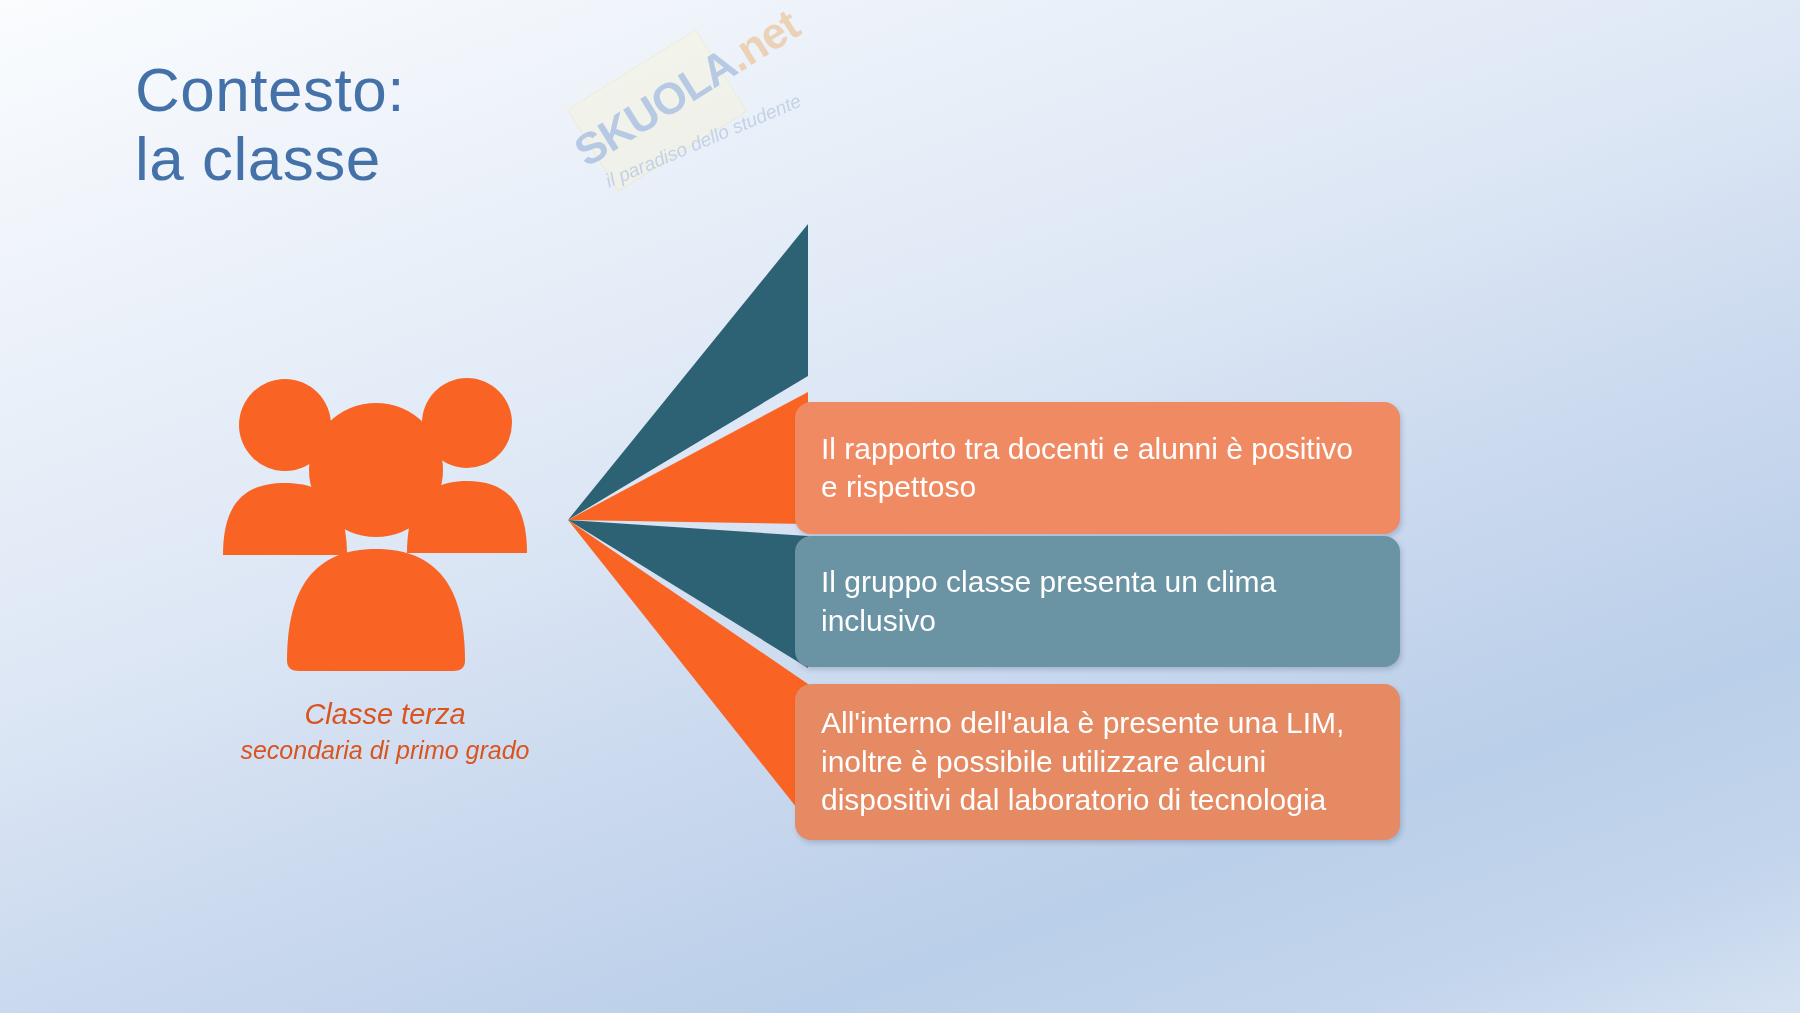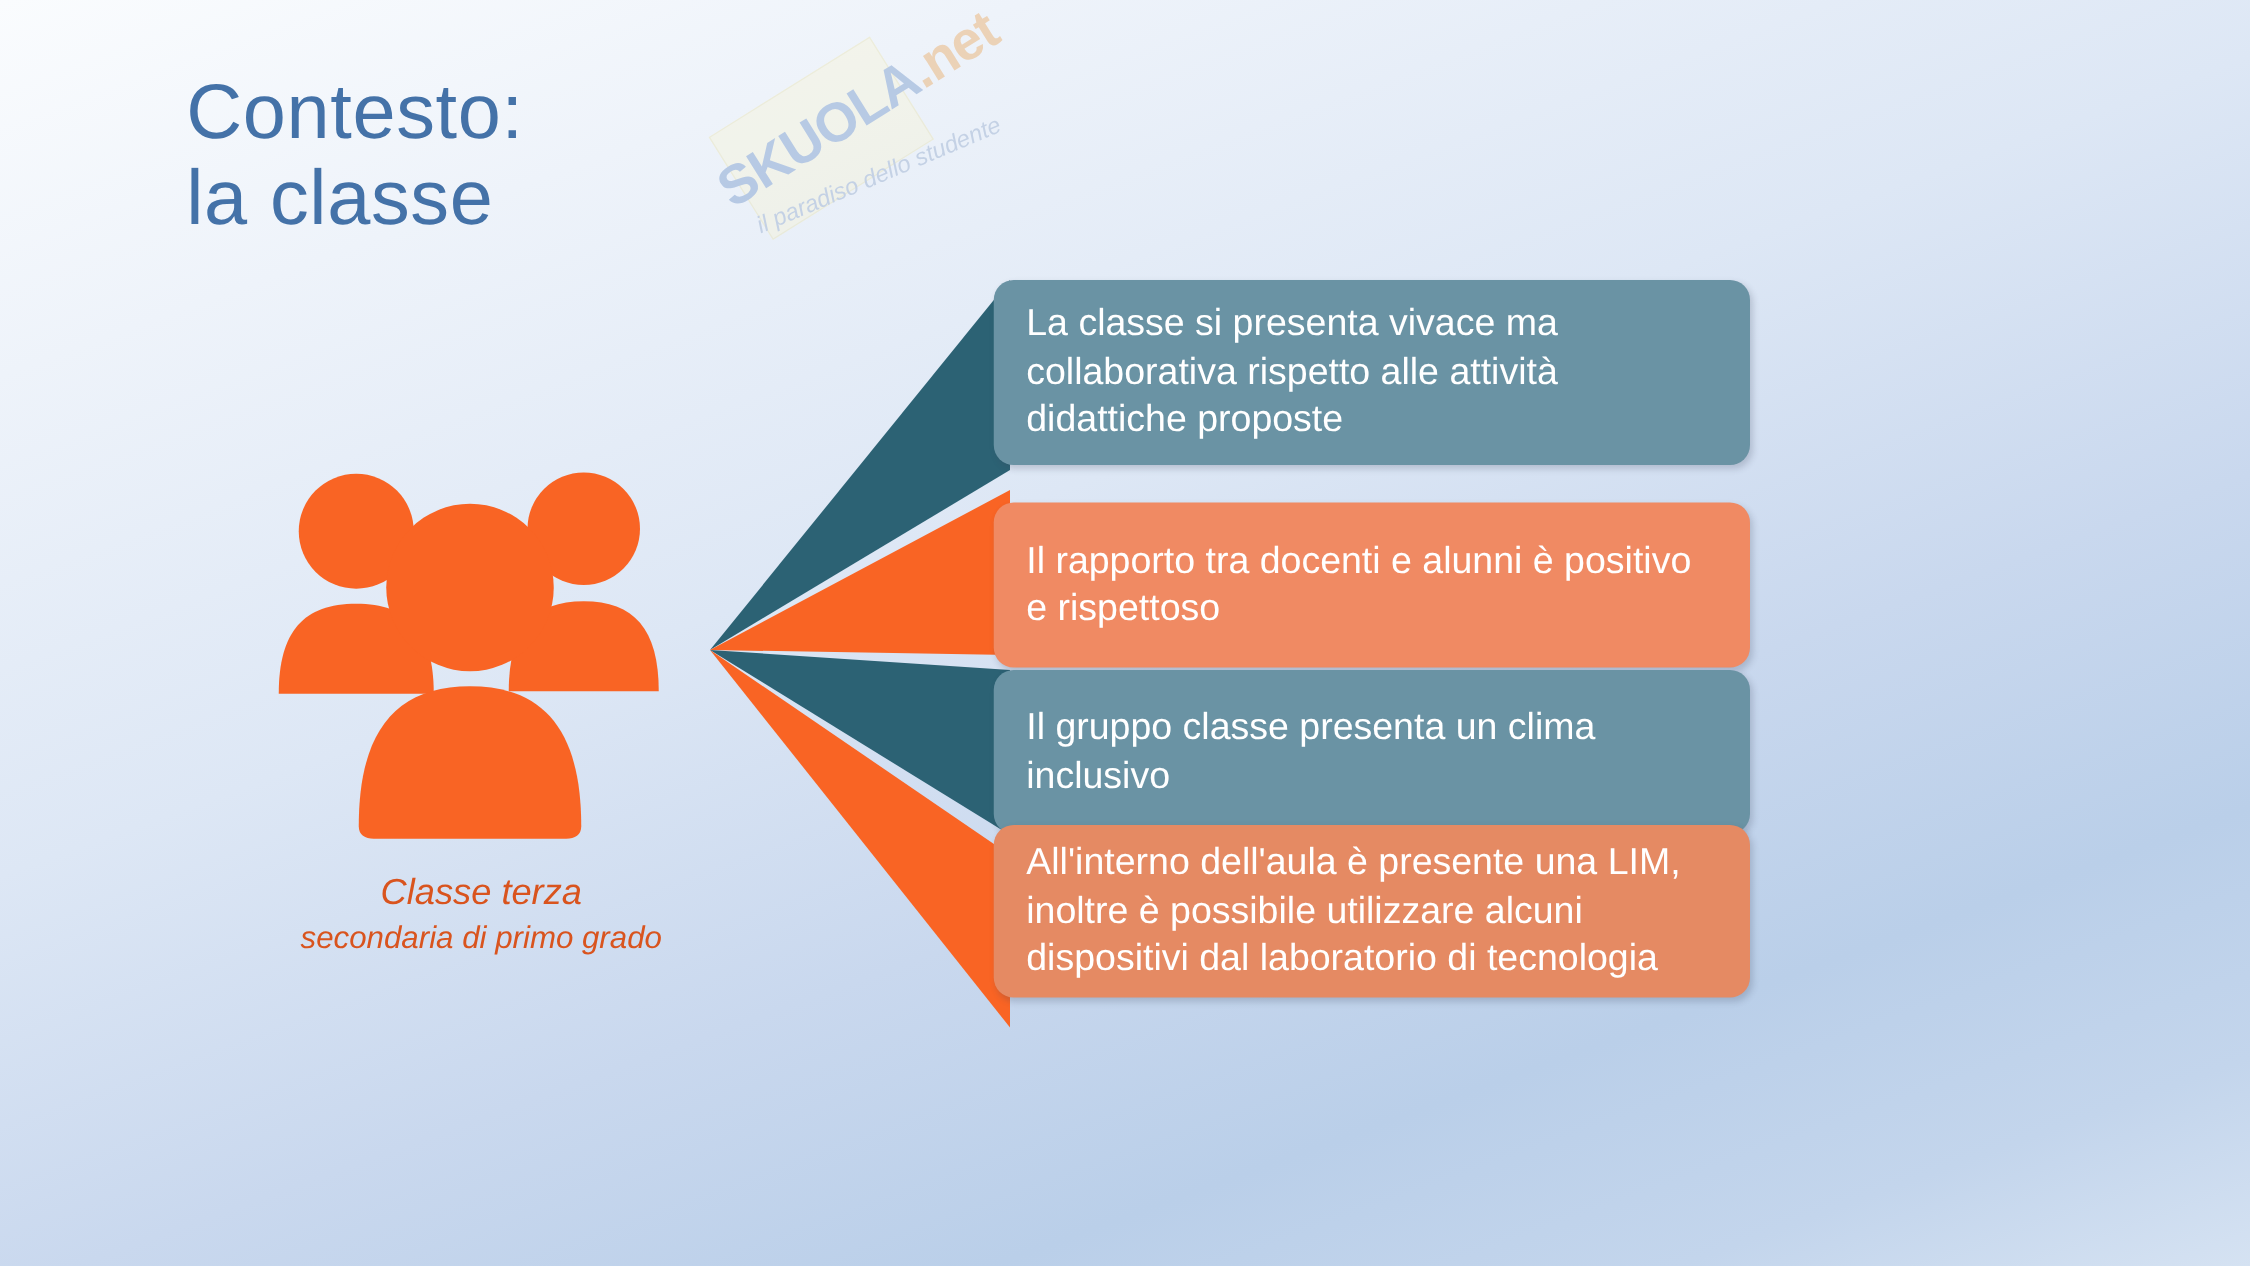--- a/index.html
+++ b/index.html
@@ -11,21 +11,21 @@
     position: relative;
     width: 1800px;
     height: 1013px;
     overflow: hidden;
     font-family: "Liberation Sans", sans-serif;
     background: linear-gradient(160deg, #fafcfe 0%, #eef3fa 18%, #dde7f5 42%, #c9d8ee 62%, #bacfe9 78%, #c3d5ec 90%, #d5e2f2 100%);
   }
   
   #title {
     position: absolute;
-    left: 149px;
+    left: 135px;
     top: 55px;
     color: #4472a8;
     font-size: 62px;
     line-height: 1.12;
     font-weight: 400;
     letter-spacing: 0.5px;
     white-space: pre-line;
   }
   
   #watermark {
@@ -107,21 +107,21 @@
     padding: 0 26px;
     box-sizing: border-box;
     display: flex;
     align-items: center;
     border-radius: 16px;
     box-shadow: 2px 3px 5px rgba(60,70,90,0.22);
   }
   #box0 { top: 224px;  width: 605px; height: 148px; background: #6a93a4; }
   #box1 { top: 402px;  width: 605px; height: 132px; background: #f08a63; }
   #box2 { top: 536px;  width: 605px; height: 131px; background: #6a93a4; }
-  #box3 { top: 660px;  width: 605px; height: 138px; background: #e58a63; }
+  #box3 { top: 684px;  width: 605px; height: 156px; background: #e58a63; }
   .box span { display: block; white-space: pre-line; }
 </style>
 </head>
 <body>
 
 <div id="slide">
 
   <div id="title">Contesto:
 la classe</div>
 
@@ -154,23 +154,20 @@
 
   <div id="arrows">
     <svg width="700" height="640" viewBox="0 0 700 640" xmlns="http://www.w3.org/2000/svg">
       <polygon points="8,310 248,14 248,166" fill="#2c6274"></polygon>
       <polygon points="8,310 248,182 248,314" fill="#f96424"></polygon>
       <polygon points="8,310 248,326 248,458" fill="#2c6274"></polygon>
       <polygon points="8,310 248,474 248,612" fill="#f96424"></polygon>
     </svg>
   </div>
 
-  <div class="box" id="box0">
-    <span>La classe si presenta vivace ma collaborativa rispetto alle attività didattiche proposte</span>
-  </div>
   <div class="box" id="box1">
     <span>Il rapporto tra docenti e alunni è positivo e rispettoso</span>
   </div>
   <div class="box" id="box2">
     <span>Il gruppo classe presenta un clima inclusivo</span>
   </div>
   <div class="box" id="box3">
     <span>All'interno dell'aula è presente una LIM, inoltre è possibile utilizzare alcuni dispositivi dal laboratorio di tecnologia</span>
   </div>
 

